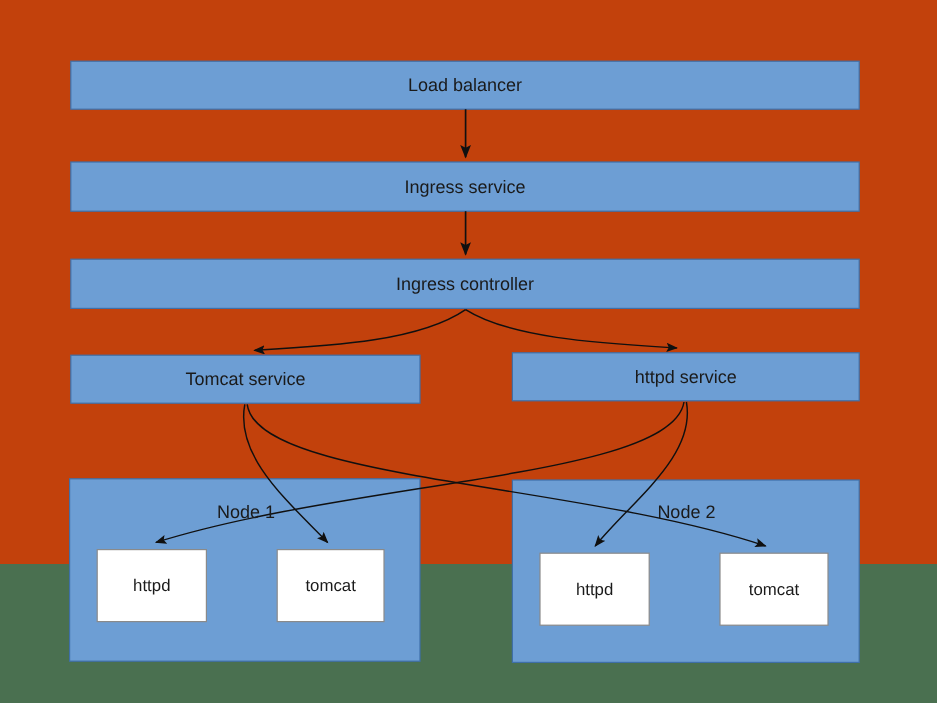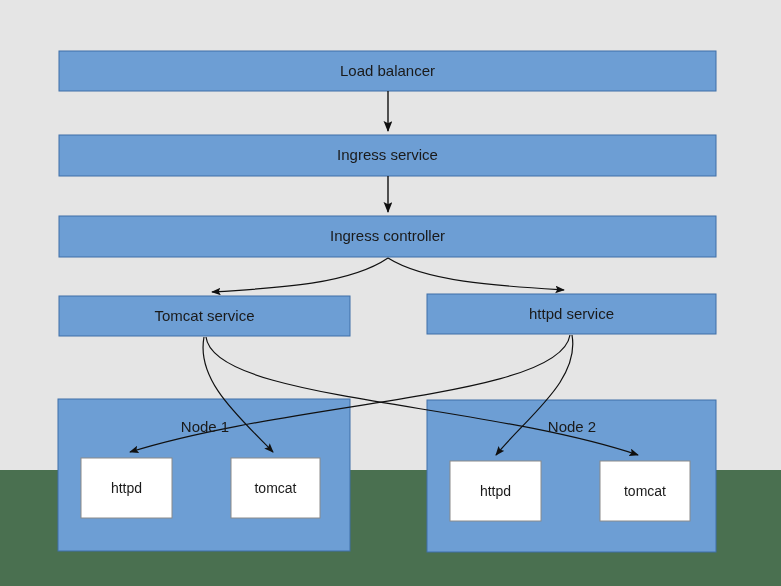--- a/index.html
+++ b/index.html
@@ -11,21 +11,21 @@
     width: 781px;
     height: 586px;
     overflow: hidden;
     font-family: "Liberation Sans", sans-serif;
     background: #4a7050;
   }
   #diagram-canvas {
     position: relative;
     width: 781px;
     height: 470px;
-    background: #e5e5e5;
+    background: #c2410c;
   }
   #diagram-svg {
     position: absolute;
     top: 0;
     left: 0;
     width: 781px;
     height: 586px;
     display: block;
   }
   .box-label {

